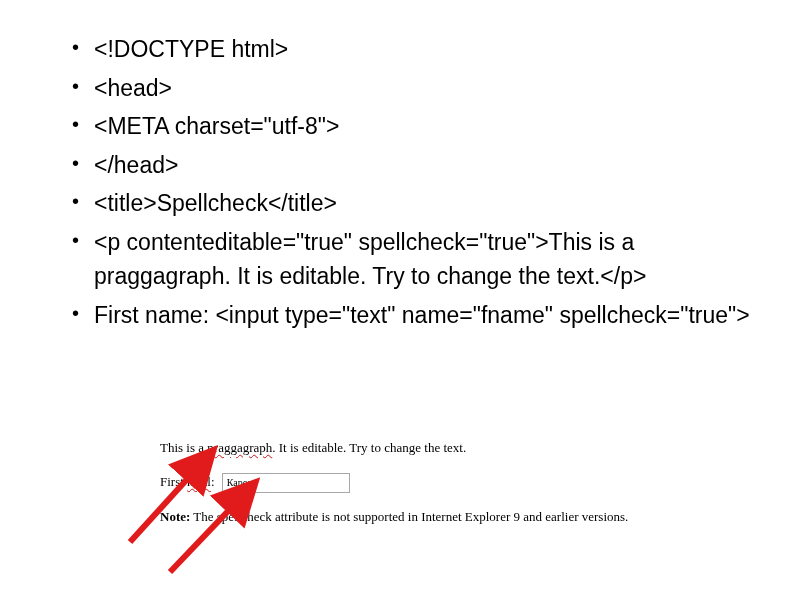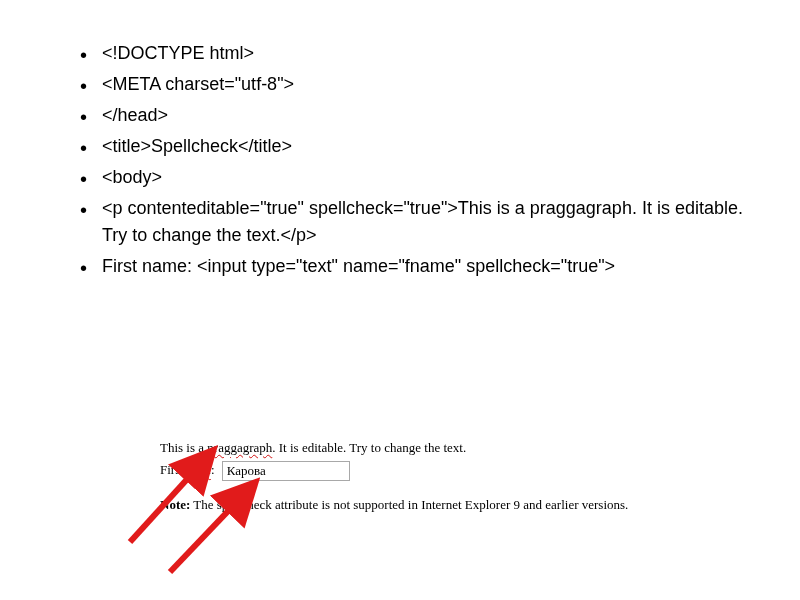--- a/index.html
+++ b/index.html
@@ -8,23 +8,23 @@
     width: 800px;
     height: 600px;
     background: #ffffff;
     font-family: Arial, Helvetica, sans-serif;
     color: #000000;
     position: relative;
     overflow: hidden;
   }
   .code-list {
     list-style: none;
-    margin: 12px;
+    margin: 4px;
     padding: 28px 40px 0 90px;
-    font-size: 18px;
+    font-size: 23px;
     line-height: 1.5;
   }
   .code-list li {
     position: relative;
     margin: 0 0 4px 0;
     padding-left: 0;
   }
   .code-list li::before {
     content: "•";
     position: absolute;
@@ -37,52 +37,52 @@
   .render-box {
     position: absolute;
     left: 160px;
     top: 438px;
     width: 620px;
     font-family: "Times New Roman", Times, serif;
     font-size: 13px;
     color: #000;
     line-height: 1.5;
   }
-  .render-para1 { margin: 0 0 2px 0; }
+  .render-para1 { margin: 0 0 14px 0; }
   .misspell {
     text-decoration: underline wavy #d01010;
     text-decoration-thickness: 1px;
     text-underline-offset: 2px;
   }
   .form-row { margin: 0 0 14px 0; }
   .form-row .lbl { margin-right: 4px; }
   .text-input {
     font-family: "Times New Roman", Times, serif;
-    font-size: 13px;
+    font-size: 10px;
     border: 1px solid #a8a8a8;
     height: 20px;
     width: 128px;
     padding: 1px 4px;
     vertical-align: middle;
     background: #fff;
   }
   .note-para { margin: 0; }
   .note-para strong { font-weight: bold; }
 
   .arrow { position: absolute; pointer-events: none; }
 </style>
 </head>
 <body>
 
 <ul class="code-list">
   <li><span>&lt;!DOCTYPE html&gt;</span></li>
+  <li><span>&lt;head&gt;</span></li>
   <li class="indent"><span>&lt;META charset="utf-8"&gt;</span></li>
   <li class="indent"><span>&lt;/head&gt;</span></li>
   <li class="indent"><span>&lt;title&gt;Spellcheck&lt;/title&gt;</span></li>
-  <li><span>&lt;body&gt;</span></li>
   <li><span>&lt;p contenteditable="true" spellcheck="true"&gt;This is a praggagraph. It is editable. Try to change the text.&lt;/p&gt;</span></li>
   <li><span>First name: &lt;input type="text" name="fname" spellcheck="true"&gt;</span></li>
 </ul>
 
 <div class="render-box">
   <p class="render-para1">
     <span>This is a </span><span class="misspell">praggagraph</span><span>. It is editable. Try to change the text.</span>
   </p>
   <div class="form-row">
     <span class="lbl"><span>First </span><span class="misspell">html</span><span>: </span></span><input class="text-input" type="text" value="Карова" style="">

